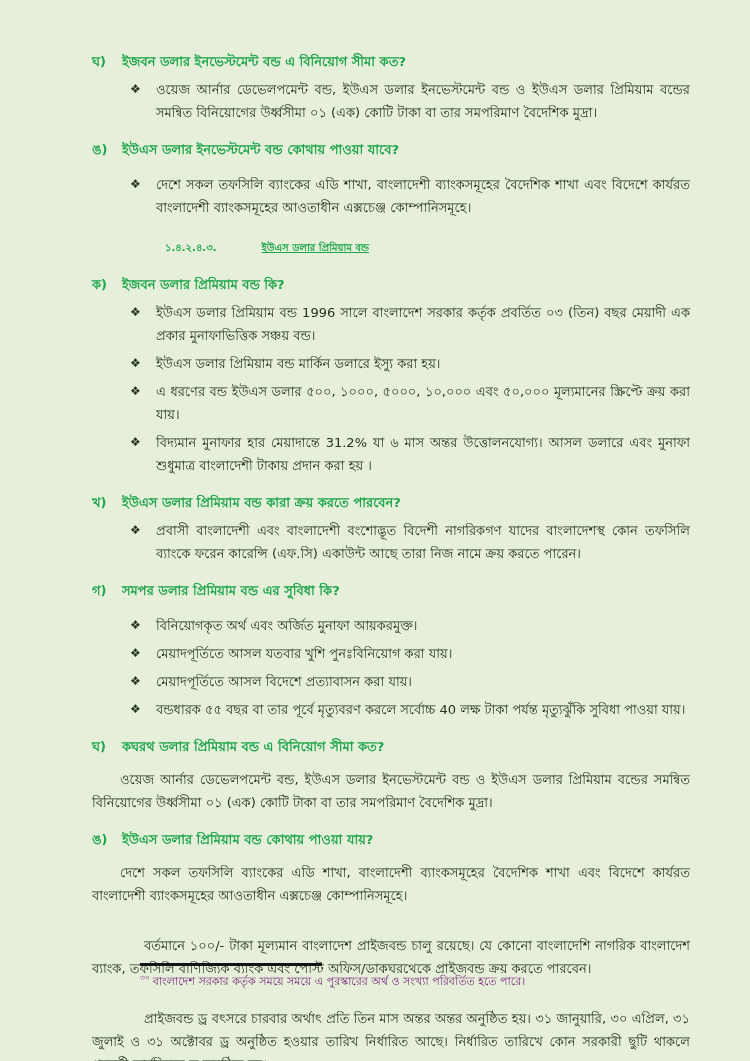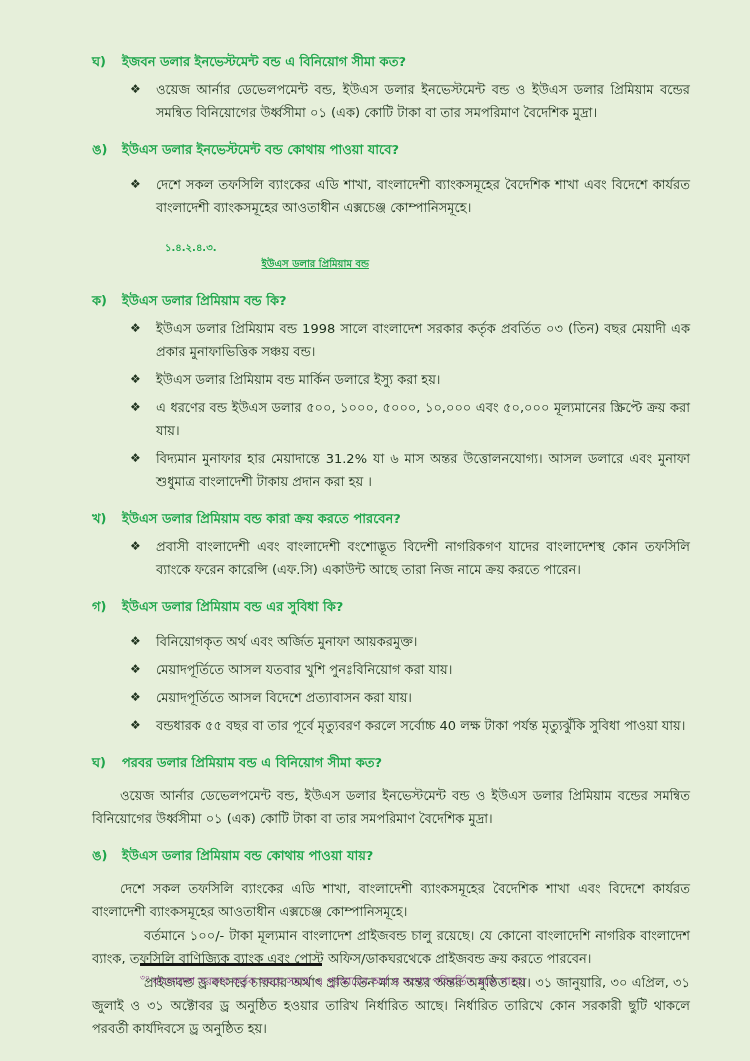--- a/index.html
+++ b/index.html
@@ -38,27 +38,27 @@
   .bullet-marker { width: 26px; flex: none; font-size: 12px; color: #20341f; }
   .bullet-text { flex: 1; text-align: justify; }
   .sec {
     display: flex;
     margin: 17px 0 6px 73px;
     color: #1ea54b;
     font-weight: bold;
     font-size: 10px;
   }
   .sec-num { margin-right: 45px; }
-  .sec-title { text-decoration: underline; margin-top: 16px; }
+  .sec-title { text-decoration: underline; }
   .para {
     text-align: justify;
     margin: 10px 0 0 0;
   }
   .para-hang { text-indent: 28px; }
-  .para-indent { text-indent: 52px; margin-top: 1px; }
+  .para-indent { text-indent: 52px; margin-top: 27px; }
   .footnote {
     position: absolute;
     left: 92px;
     top: 963px;
     width: 598px;
     color: #701a75;
     margin-left: 48px;
   }
   .footnote-rule { width: 182px; height: 3px; background: #141414; }
   .footnote-line { font-size: 11px; line-height: 18px; margin-top: 7px; }
@@ -88,25 +88,25 @@
       <span class="bullet-text">দেশে সকল তফসিলি ব্যাংকের এডি শাখা, বাংলাদেশী ব্যাংকসমূহের বৈদেশিক শাখা এবং বিদেশে কার্যরত বাংলাদেশী ব্যাংকসমূহের আওতাধীন এক্সচেঞ্জ কোম্পানিসমূহে।</span>
     </div>
 
     <div class="sec">
       <span class="sec-num">১.৪.২.৪.৩.</span>
       <span class="sec-title">ইউএস ডলার প্রিমিয়াম বন্ড</span>
     </div>
 
     <div class="qa">
       <span class="qa-label">ক)</span>
-      <span class="qa-text">ইউএস ডলার প্রিমিয়াম বন্ড কি?</span>
+      <span class="qa-text">ইজবন ডলার প্রিমিয়াম বন্ড কি?</span>
     </div>
     <div class="bullet">
       <span class="bullet-marker">❖</span>
-      <span class="bullet-text">ইউএস ডলার প্রিমিয়াম বন্ড 1998 সালে বাংলাদেশ সরকার কর্তৃক প্রবর্তিত ০৩ (তিন) বছর মেয়াদী এক প্রকার মুনাফাভিত্তিক সঞ্চয় বন্ড।</span>
+      <span class="bullet-text">ইউএস ডলার প্রিমিয়াম বন্ড 1996 সালে বাংলাদেশ সরকার কর্তৃক প্রবর্তিত ০৩ (তিন) বছর মেয়াদী এক প্রকার মুনাফাভিত্তিক সঞ্চয় বন্ড।</span>
     </div>
     <div class="bullet">
       <span class="bullet-marker">❖</span>
       <span class="bullet-text">ইউএস ডলার প্রিমিয়াম বন্ড মার্কিন ডলারে ইস্যু করা হয়।</span>
     </div>
     <div class="bullet">
       <span class="bullet-marker">❖</span>
       <span class="bullet-text">এ ধরণের বন্ড ইউএস ডলার ৫০০, ১০০০, ৫০০০, ১০,০০০ এবং ৫০,০০০ মূল্যমানের স্ক্রিপ্টে ক্রয় করা যায়।</span>
     </div>
     <div class="bullet">
@@ -118,42 +118,42 @@
       <span class="qa-label">খ)</span>
       <span class="qa-text">ইউএস ডলার প্রিমিয়াম বন্ড কারা ক্রয় করতে পারবেন?</span>
     </div>
     <div class="bullet">
       <span class="bullet-marker">❖</span>
       <span class="bullet-text">প্রবাসী বাংলাদেশী এবং বাংলাদেশী বংশোদ্ভূত বিদেশী নাগরিকগণ যাদের বাংলাদেশস্থ কোন তফসিলি ব্যাংকে ফরেন কারেন্সি (এফ.সি) একাউন্ট আছে তারা নিজ নামে ক্রয় করতে পারেন।</span>
     </div>
 
     <div class="qa">
       <span class="qa-label">গ)</span>
-      <span class="qa-text">ইউএস ডলার প্রিমিয়াম বন্ড এর সুবিধা কি?</span>
+      <span class="qa-text">সমপর ডলার প্রিমিয়াম বন্ড এর সুবিধা কি?</span>
     </div>
     <div class="bullet bullet-spaced">
       <span class="bullet-marker">❖</span>
       <span class="bullet-text">বিনিয়োগকৃত অর্থ এবং অর্জিত মুনাফা আয়করমুক্ত।</span>
     </div>
     <div class="bullet">
       <span class="bullet-marker">❖</span>
       <span class="bullet-text">মেয়াদপূর্তিতে আসল যতবার খুশি পুনঃবিনিয়োগ করা যায়।</span>
     </div>
     <div class="bullet">
       <span class="bullet-marker">❖</span>
       <span class="bullet-text">মেয়াদপূর্তিতে আসল বিদেশে প্রত্যাবাসন করা যায়।</span>
     </div>
     <div class="bullet">
       <span class="bullet-marker">❖</span>
       <span class="bullet-text">বন্ডধারক ৫৫ বছর বা তার পূর্বে মৃত্যুবরণ করলে সর্বোচ্চ 40 লক্ষ টাকা পর্যন্ত  মৃত্যুঝুঁকি সুবিধা পাওয়া যায়।</span>
     </div>
 
     <div class="qa">
       <span class="qa-label">ঘ)</span>
-      <span class="qa-text">পরবর ডলার প্রিমিয়াম বন্ড এ বিনিয়োগ সীমা কত?</span>
+      <span class="qa-text">কঘরথ ডলার প্রিমিয়াম বন্ড এ বিনিয়োগ সীমা কত?</span>
     </div>
     <p class="para para-hang">ওয়েজ আর্নার ডেভেলপমেন্ট বন্ড, ইউএস ডলার ইনভেস্টমেন্ট বন্ড ও ইউএস ডলার প্রিমিয়াম বন্ডের সমন্বিত বিনিয়োগের উর্ধ্বসীমা ০১ (এক) কোটি টাকা বা তার সমপরিমাণ বৈদেশিক মুদ্রা।</p>
 
     <div class="qa">
       <span class="qa-label">ঙ)</span>
       <span class="qa-text">ইউএস ডলার প্রিমিয়াম বন্ড কোথায় পাওয়া যায়?</span>
     </div>
     <p class="para para-hang">দেশে সকল তফসিলি ব্যাংকের এডি শাখা, বাংলাদেশী ব্যাংকসমূহের বৈদেশিক শাখা এবং বিদেশে কার্যরত বাংলাদেশী ব্যাংকসমূহের আওতাধীন এক্সচেঞ্জ কোম্পানিসমূহে।</p>
 
 

